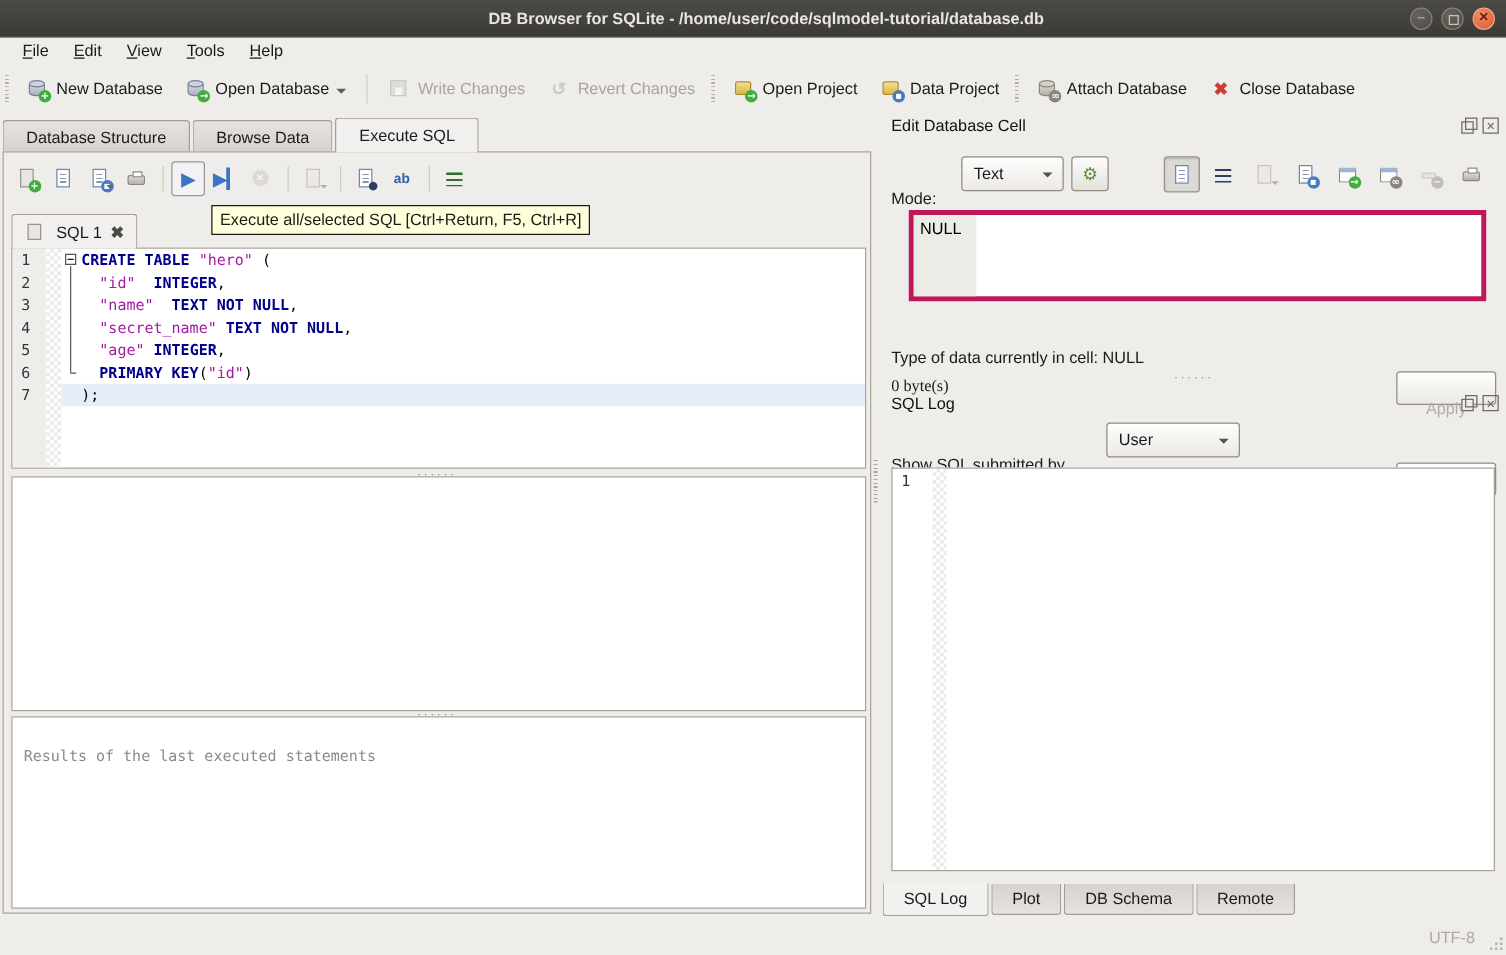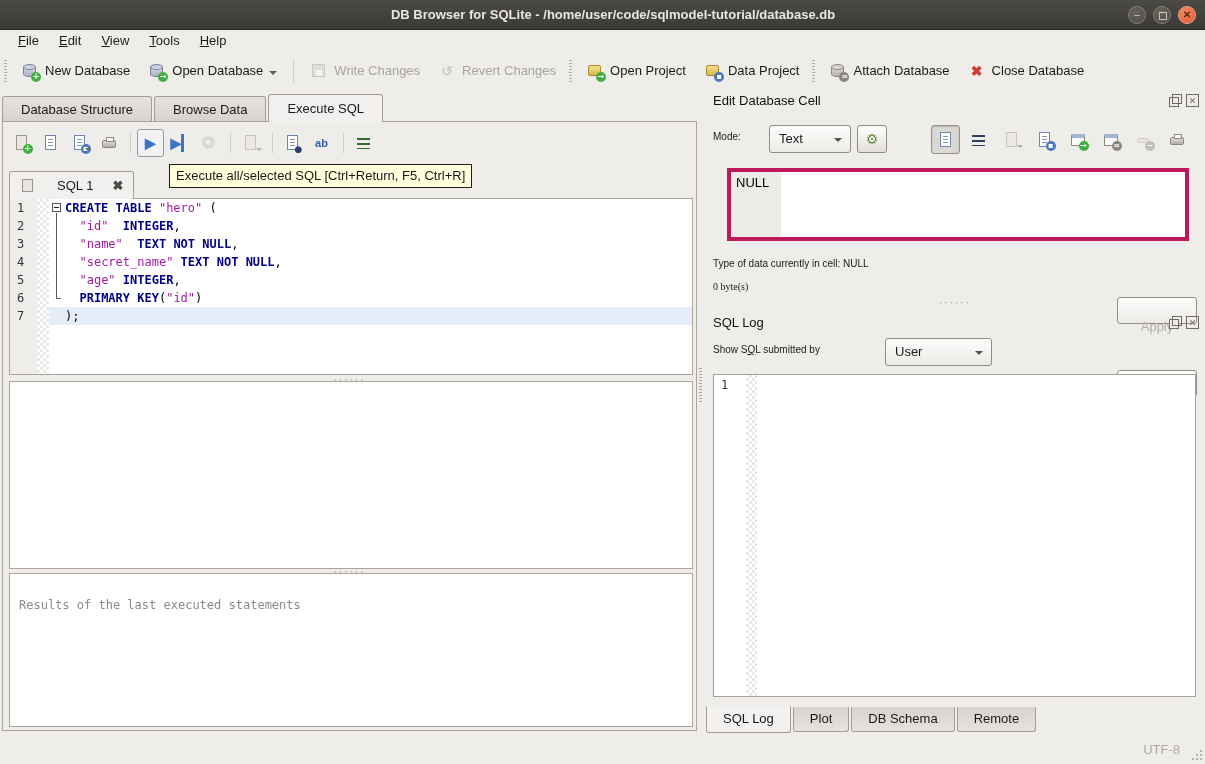--- a/index.html
+++ b/index.html
@@ -84,21 +84,21 @@
   
   .left-page{position:absolute;left:2px;top:121px;width:695px;height:610px;border:1px solid #aba49c;background:#efedea;}
   .sql-toolbar{position:absolute;left:5px;top:7px;display:flex;align-items:center;}
   .sicon{width:27px;height:28px;position:relative;display:flex;align-items:center;justify-content:center;
      border:1px solid transparent;border-radius:3px;margin-right:2px;}
   .sicon.hover{border-color:#9b96a0;background:#f2f2f4;}
   .sicon.disabled{opacity:.45;}
   .ssep{width:1px;height:20px;background:#cfcbc5;margin:0 6px;}
   .tooltip{position:absolute;left:166px;top:42px;background:#ffffdc;border:1px solid #1d1d1d;
      padding:3px 6px 4px 6px;white-space:nowrap;z-index:20;}
-  .sqltab{position:absolute;left:6px;top:49px;height:28px;padding:0 10px;display:flex;align-items:center;gap:19px;
+  .sqltab{position:absolute;left:6px;top:49px;height:28px;padding:0 10px;display:flex;align-items:center;gap:7px;
      background:#f1f0ee;border:1px solid #a49d95;border-bottom:none;border-radius:3px 3px 0 0;z-index:2;}
   .sqltab .close-x{color:#4c4a46;font-weight:bold;font-size:13px;}
 
   
   .editor{position:absolute;left:6px;top:76px;width:684px;height:177px;border:1px solid #aba49c;background:#fff;overflow:hidden;}
   .gstrip{position:absolute;left:0;top:0;bottom:0;width:27px;background:#efedea;}
   .checker{background-color:#fff;background-image:
      linear-gradient(45deg,#e9e9e9 25%,transparent 25%,transparent 75%,#e9e9e9 75%),
      linear-gradient(45deg,#e9e9e9 25%,transparent 25%,transparent 75%,#e9e9e9 75%);
      background-size:6px 6px;background-position:0 0,3px 3px;}
@@ -124,21 +124,21 @@
   .results-text{padding:24px 9px;font:12px "DejaVu Sans Mono",monospace;color:#8b8b8b;}
   .hsplit{position:absolute;left:0;width:100%;text-align:center;color:#8f8b84;font-size:10px;line-height:6px;letter-spacing:2px;height:6px;}
 
   
   .right-dock{position:absolute;left:705px;top:88px;width:500px;height:645px;}
   .dock-title{position:absolute;left:8px;font-size:13px;color:#111;}
   .dock-btns{position:absolute;right:6px;display:flex;gap:5px;}
   .dock-btn{width:13px;height:13px;position:relative;color:#6e6a64;font-size:9px;line-height:12px;text-align:center;}
   .dock-btn.float::before{content:"";position:absolute;left:1px;top:3px;width:8px;height:8px;border:1px solid #6e6a64;background:#efedea;}
   .dock-btn.float::after{content:"";position:absolute;left:4px;top:0;width:8px;height:8px;border:1px solid #6e6a64;}
-  .fieldlabel{position:absolute;font-size:10px;}
+  .fieldlabel{position:absolute;font-size:13px;margin-top:20px;}
   .select{position:absolute;height:28px;border:1px solid #918c84;border-radius:3px;
      background:linear-gradient(#fdfdfc,#eceae6);padding:5px 22px 0 9px;}
   .select::after{content:"";position:absolute;right:8px;top:12px;border:4px solid transparent;border-top-color:#55524c;}
   .pushbtn{position:absolute;height:27px;border:1px solid #918c84;border-radius:3px;
      background:linear-gradient(#fdfdfc,#eceae6);text-align:center;padding-top:21px;margin-top:32px;}
   .pushbtn.disabled{color:#b2aea7;}
   .gearbtn{position:absolute;width:30px;height:28px;border:1px solid #918c84;border-radius:3px;
      background:linear-gradient(#fdfdfc,#e4e1dc);display:flex;align-items:center;justify-content:center;}
   .eicon{width:29px;height:29px;position:relative;display:flex;align-items:center;justify-content:center;
      border:1px solid transparent;border-radius:3px;}

